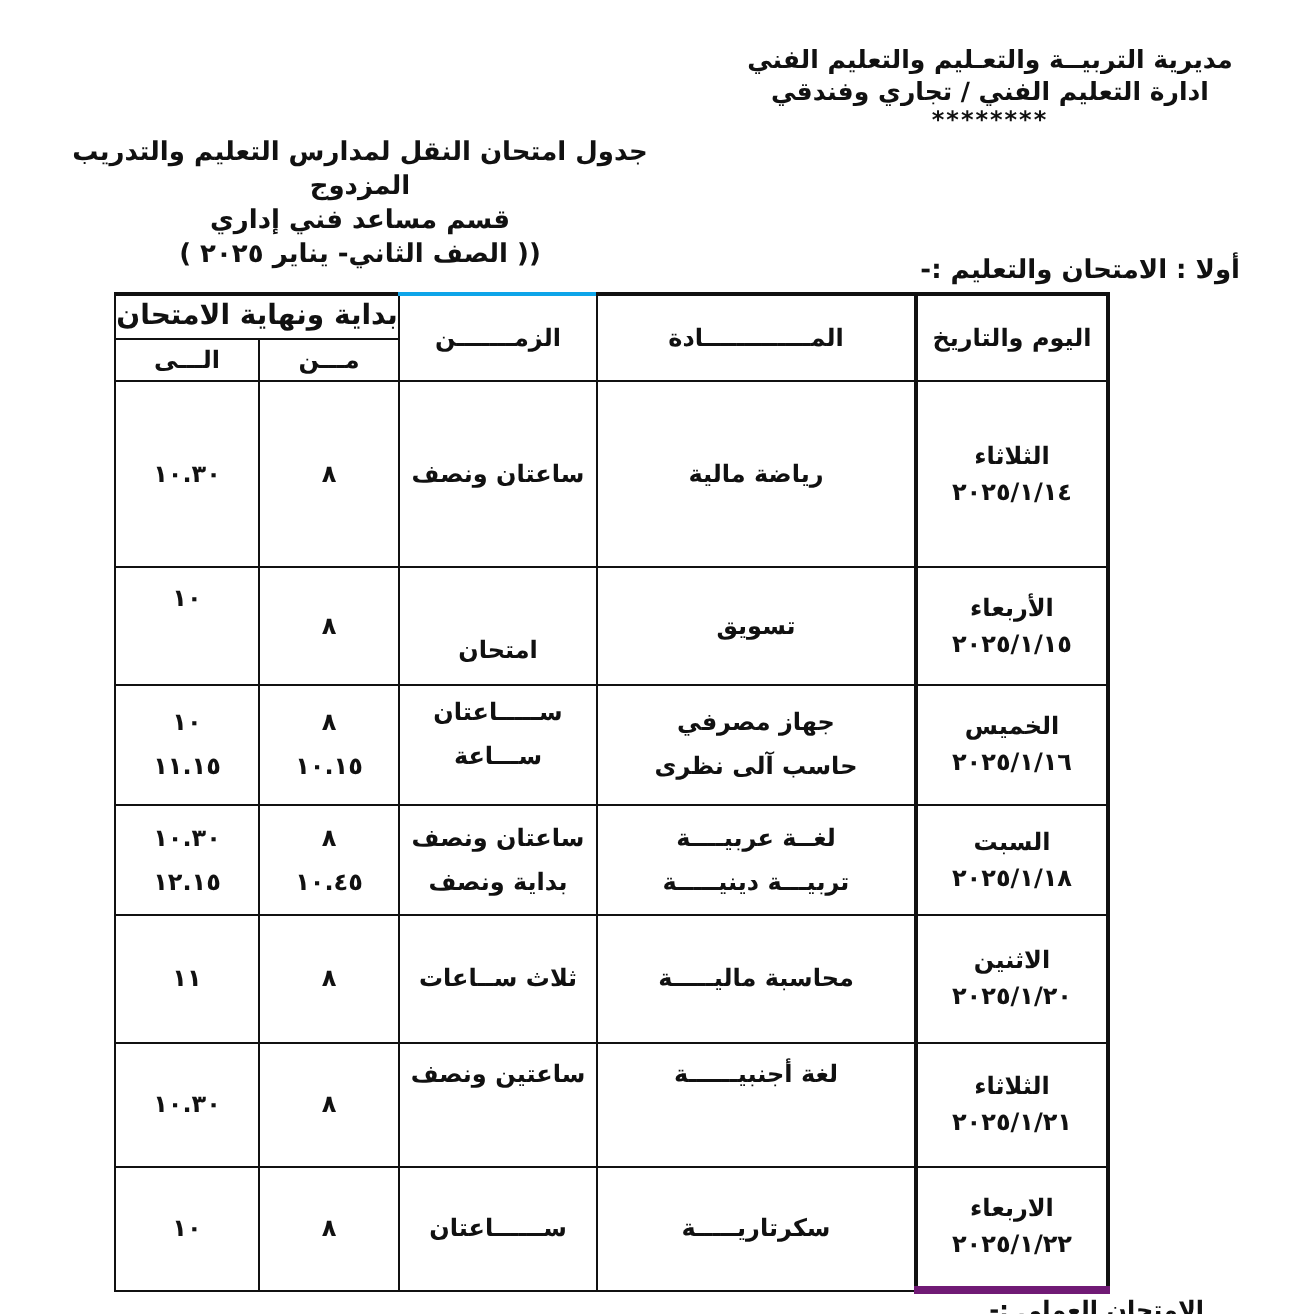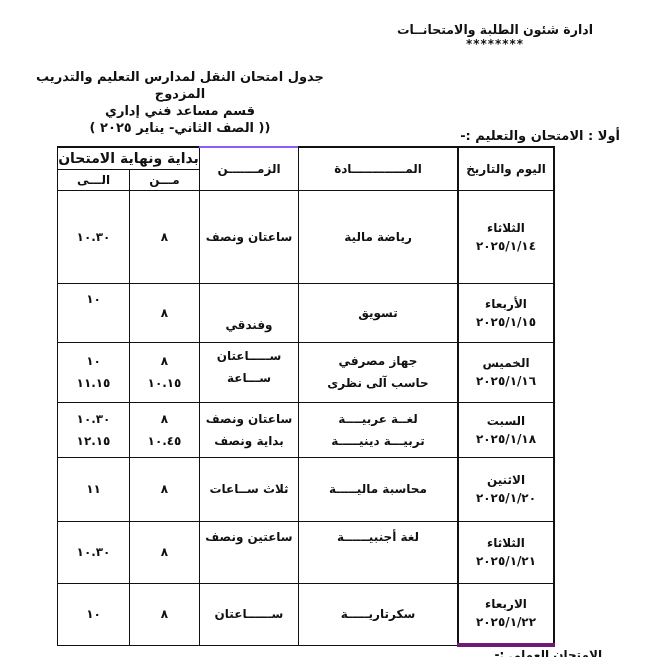--- a/index.html
+++ b/index.html
@@ -28,38 +28,39 @@
   .daycell { line-height: 18px; }
   .two { line-height: 22px; }
   .top-al { vertical-align: top !important; padding-top: 8px !important; }
   .bot-al { vertical-align: bottom !important; padding-bottom: 10px !important; }
   .footer-cut { position: absolute; top: 648px; right: 48px; font-weight: bold; font-size: 12px; }
 </style>
 </head>
 <body>
 
 <div class="header-right rtl">
-  <div>ادارة شئون الطلبة والامتحانــات</div>
+  <div>مديرية التربيــة والتعـليم والتعليم الفني</div>
+  <div>ادارة التعليم الفني / تجاري وفندقي</div>
   <div class="stars">********</div>
 </div>
 
 <div class="header-left rtl">
   <div>جدول امتحان النقل لمدارس التعليم والتدريب المزدوج</div>
   <div>قسم مساعد فني إداري</div>
   <div>(( الصف الثاني- يناير ٢٠٢٥ )</div>
 </div>
 
 <div class="section-title rtl">أولا : الامتحان والتعليم :-</div>
 
 <table class="sched">
   <thead>
     <tr style="height:22px">
       <th class="c-day" rowspan="2" style="border-top:2px solid #111">اليوم والتاريخ</th>
       <th class="c-subj" rowspan="2" style="border-top:2px solid #111">المـــــــــــــادة</th>
-      <th class="c-dur" rowspan="2" style="border-top:2px solid #8b5cf6">الزمـــــــن</th>
+      <th class="c-dur" rowspan="2" style="border-top:2px solid #0ea5e9">الزمـــــــن</th>
       <th colspan="2" style="font-size:14px;border-top:2px solid #111">بداية ونهاية الامتحان</th>
     </tr>
     <tr style="height:21px">
       <th class="c-from">مـــن</th>
       <th class="c-to">الـــى</th>
     </tr>
   </thead>
   <tbody>
     <tr style="height:93px">
       <td class="c-day daycell">
@@ -70,21 +71,21 @@
       <td class="c-dur">ساعتان ونصف</td>
       <td class="c-from">٨</td>
       <td class="c-to">١٠.٣٠</td>
     </tr>
     <tr style="height:59px">
       <td class="c-day daycell">
           <div>الأربعاء</div>
           <div>٢٠٢٥/١/١٥</div>
         </td>
       <td class="c-subj">تسويق</td>
-      <td class="c-dur bot-al">وفندقي</td>
+      <td class="c-dur bot-al">امتحان</td>
       <td class="c-from">٨</td>
       <td class="c-to top-al">١٠</td>
     </tr>
     <tr style="height:60px">
       <td class="c-day daycell">
           <div>الخميس</div>
           <div>٢٠٢٥/١/١٦</div>
         </td>
       <td class="c-subj two">
           <div>جهاز مصرفي</div>

